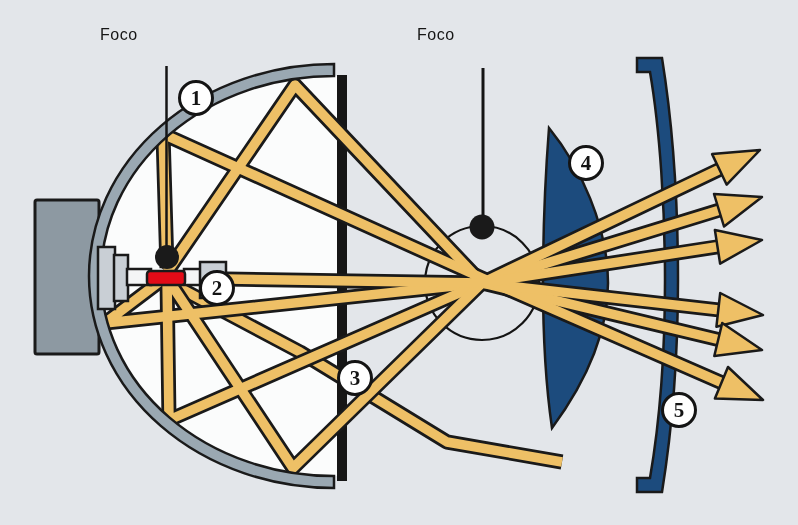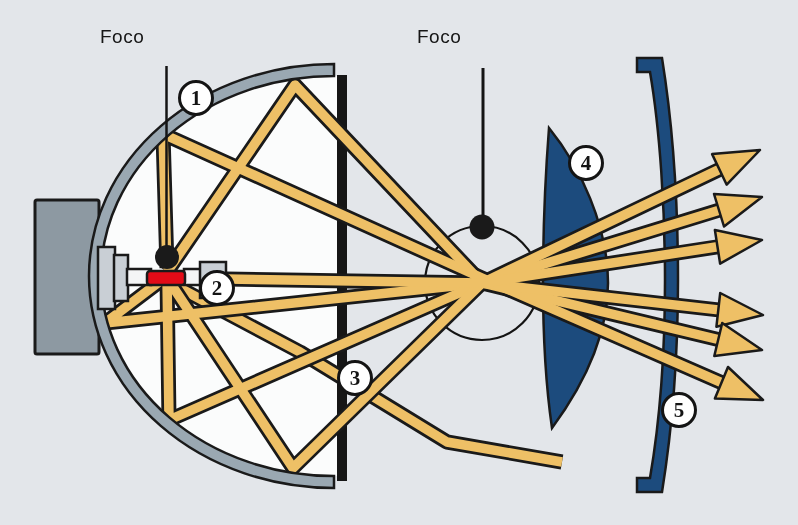--- a/index.html
+++ b/index.html
@@ -6,21 +6,21 @@
   #stage{
     position:relative;
     width:798px;height:525px;
     background:#e3e6ea;
     overflow:hidden;
     font-family:"Liberation Sans", sans-serif;
   }
   #stage svg{position:absolute;left:0;top:0;}
   .foco-label{
     position:absolute;
-    font-size:19px;
+    font-size:16px;
     color:#161616;
     letter-spacing:0.5px;
   }
   .badge{
     position:absolute;
     width:30px;height:30px;
     background:#ffffff;
     border:3px solid #141414;
     border-radius:50%;
     transform:translate(-50%,-50%);

